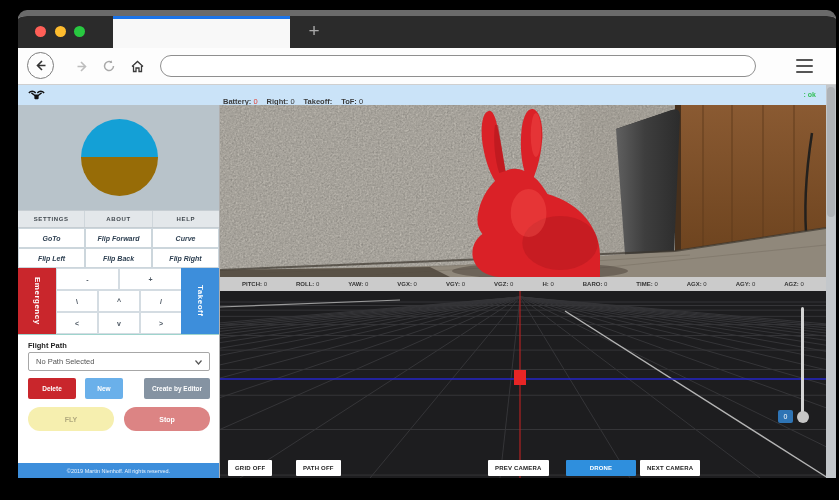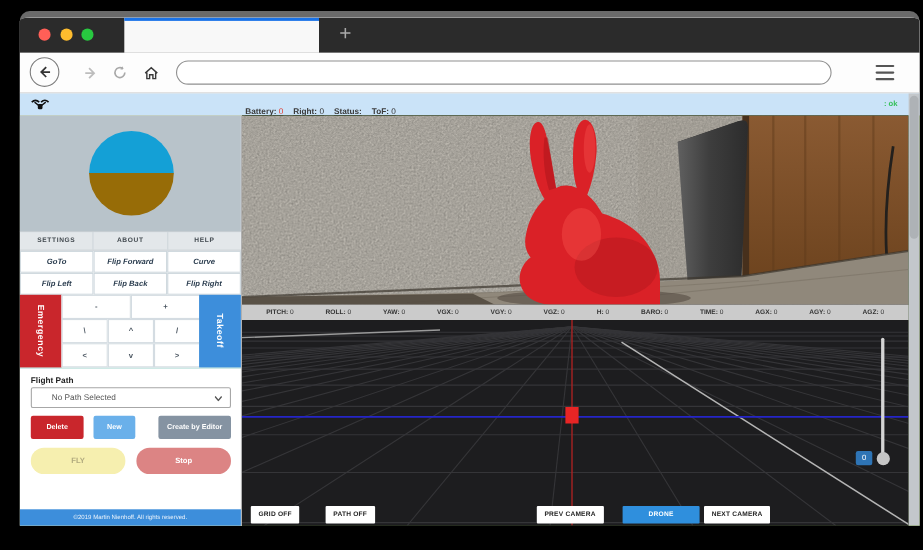--- a/index.html
+++ b/index.html
@@ -29,21 +29,21 @@
             border-radius:12px; background:#fff; font-size:9px; padding:0 10px; color:#333; outline:none;
             font-family:"Liberation Sans", sans-serif; }
   .menu-btn { position:absolute; left:778px; top:11px; width:17px; height:14px;
               display:flex; flex-direction:column; justify-content:space-between; }
   .menu-btn span { display:block; height:2px; background:#555; border-radius:1px; }
 
   
   .statusbar { position:absolute; left:0; top:69px; width:100%; height:20px; background:#cae3f8; }
   .drone-glyph { position:absolute; left:10px; top:4px; }
   .status-fields { position:absolute; left:205px; top:0; height:32px; display:flex; gap:9px;
-                   align-items:center; font-size:7.5px; color:#333; white-space:nowrap;text-decoration:underline; }
+                   align-items:center; font-size:7.5px; color:#333; white-space:nowrap; }
   .sf b { font-weight:bold; color:#3a3a3a; }
   .val-red { color:#e03c31; }
   .conn { position:absolute; right:20px; top:0; height:20px; line-height:20px; font-size:7px;
           font-weight:bold; color:#35c05a; }
 
   
   .main { position:absolute; left:0; top:89px; width:100%; height:413px; background:#4d7c0f; }
   .scrollbar { position:absolute; left:808px; top:-20px; width:10px; height:393px; background:#c3c7cb; }
   .scroll-thumb { position:absolute; left:1px; top:2px; width:8px; height:130px; background:#aeb2b6; border-radius:4px; }
 
@@ -69,21 +69,21 @@
   .takeoff { position:absolute; right:0; top:0; width:38px; height:100%; background:#3d8edb; color:#fff;
              writing-mode:vertical-rl; display:flex; align-items:center; justify-content:center;
              font-size:8px; font-weight:bold; letter-spacing:.5px; }
   .keypad { position:absolute; left:38px; top:0; width:126px; height:100%; display:flex; flex-direction:column; }
   .key-row { flex:1; display:flex; }
   .key { flex:1; background:#fff; border:0.5px solid #d4dce2; color:#4a5560; font-size:7px; font-weight:bold;
          display:flex; align-items:center; justify-content:center; }
   .fp-label { position:absolute; left:10px; top:236px; font-size:7.5px; font-weight:bold; color:#222; }
   .fp-select { position:absolute; left:10px; top:247px; width:182px; height:19px; border:1px solid #a7a7a7;
                border-radius:2px; background:#fff; font-size:7.5px; color:#555; line-height:17px;
-               padding:0 18px; }
+               padding:0 7px; }
   .fp-chevron { position:absolute; right:7px; top:7px; }
   .fp-buttons { position:absolute; left:10px; top:273px; width:182px; height:21px;
                 display:flex; justify-content:space-between; }
   .fp-btn { border:none; border-radius:2px; color:#fff; font-size:6.5px; font-weight:bold;
             display:flex; align-items:center; justify-content:center; font-family:"Liberation Sans", sans-serif; }
   .btn-delete { width:48px; background:#c9262c; }
   .btn-new { width:38px; background:#6ab0ea; margin-right:12px; }
   .btn-editor { width:66px; background:#8593a2; }
   .pill-row { position:absolute; left:10px; top:302px; width:182px; height:24px;
               display:flex; justify-content:space-between; }
@@ -163,21 +163,21 @@
       <svg class="drone-glyph" width="17" height="12" viewBox="0 0 20 13">
         <path d="M1 4 Q5 0 9 4 M11 4 Q15 0 19 4" stroke="#111" stroke-width="1.7" fill="none"></path>
         <path d="M4 4 L8.5 7.5 M16 4 L11.5 7.5" stroke="#111" stroke-width="1.5"></path>
         <rect x="7.5" y="6" width="5" height="5.5" rx="1.2" fill="#111"></rect>
       </svg>
       <div class="status-fields">
         <span class="sf"><b>Battery:</b>
           <span class="val-red">0</span></span>
         <span class="sf"><b>Right:</b>
           <span>0</span></span>
-        <span class="sf"><b>Status:</b>
+        <span class="sf"><b>Takeoff:</b>
           <span></span></span>
         <span class="sf"><b>ToF:</b>
           <span>0</span></span>
       </div>
       <span class="conn">: ok</span>
     </div>
 
     <div class="main">
 
       <aside class="sidebar">

